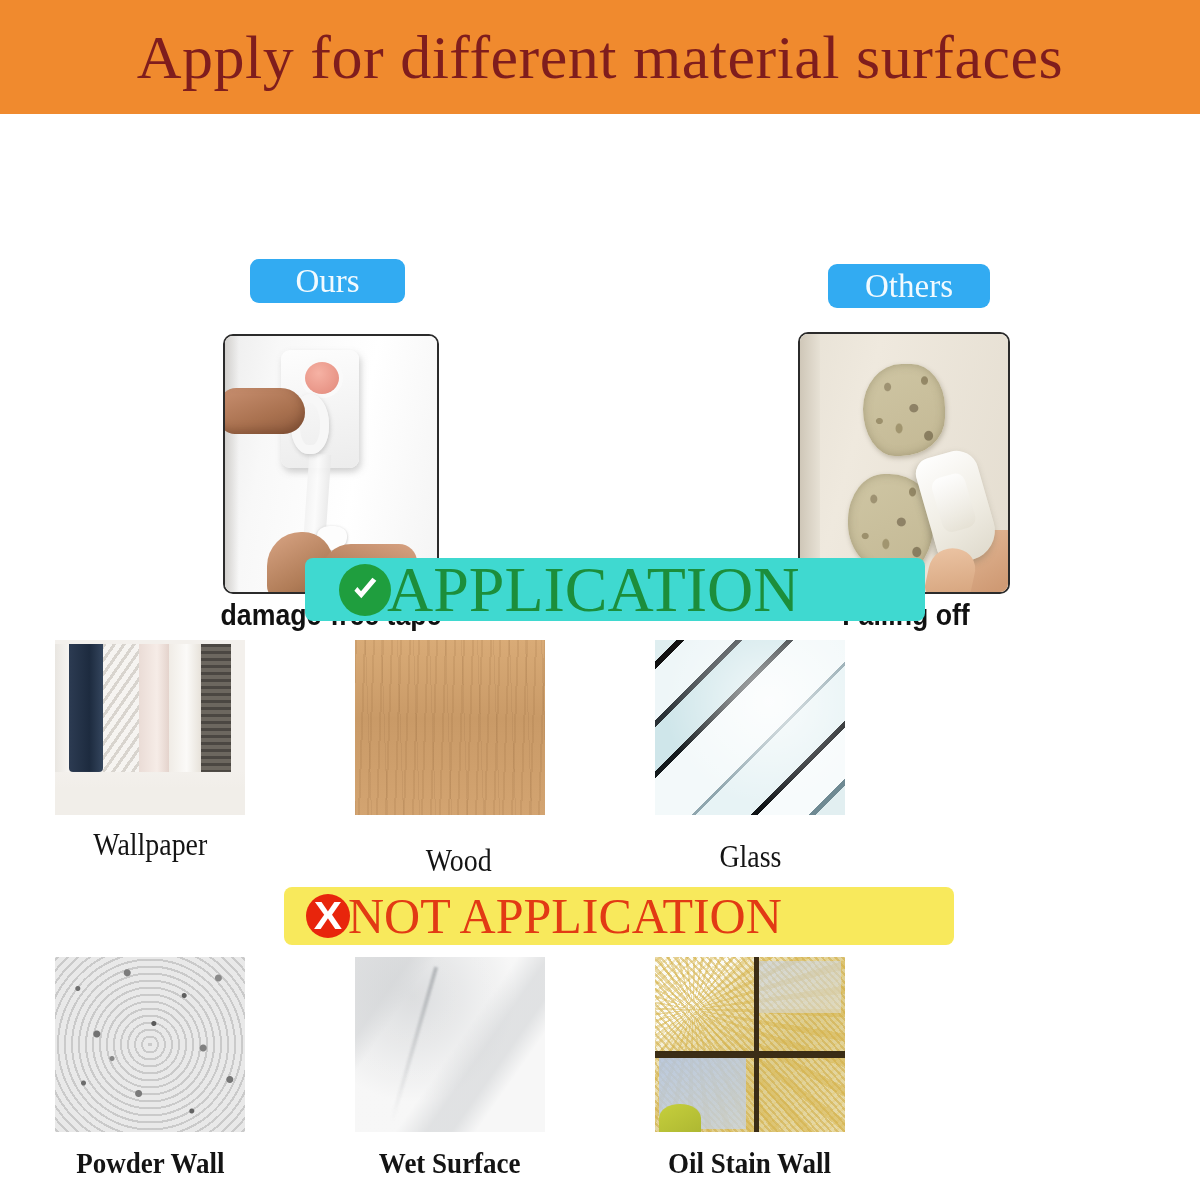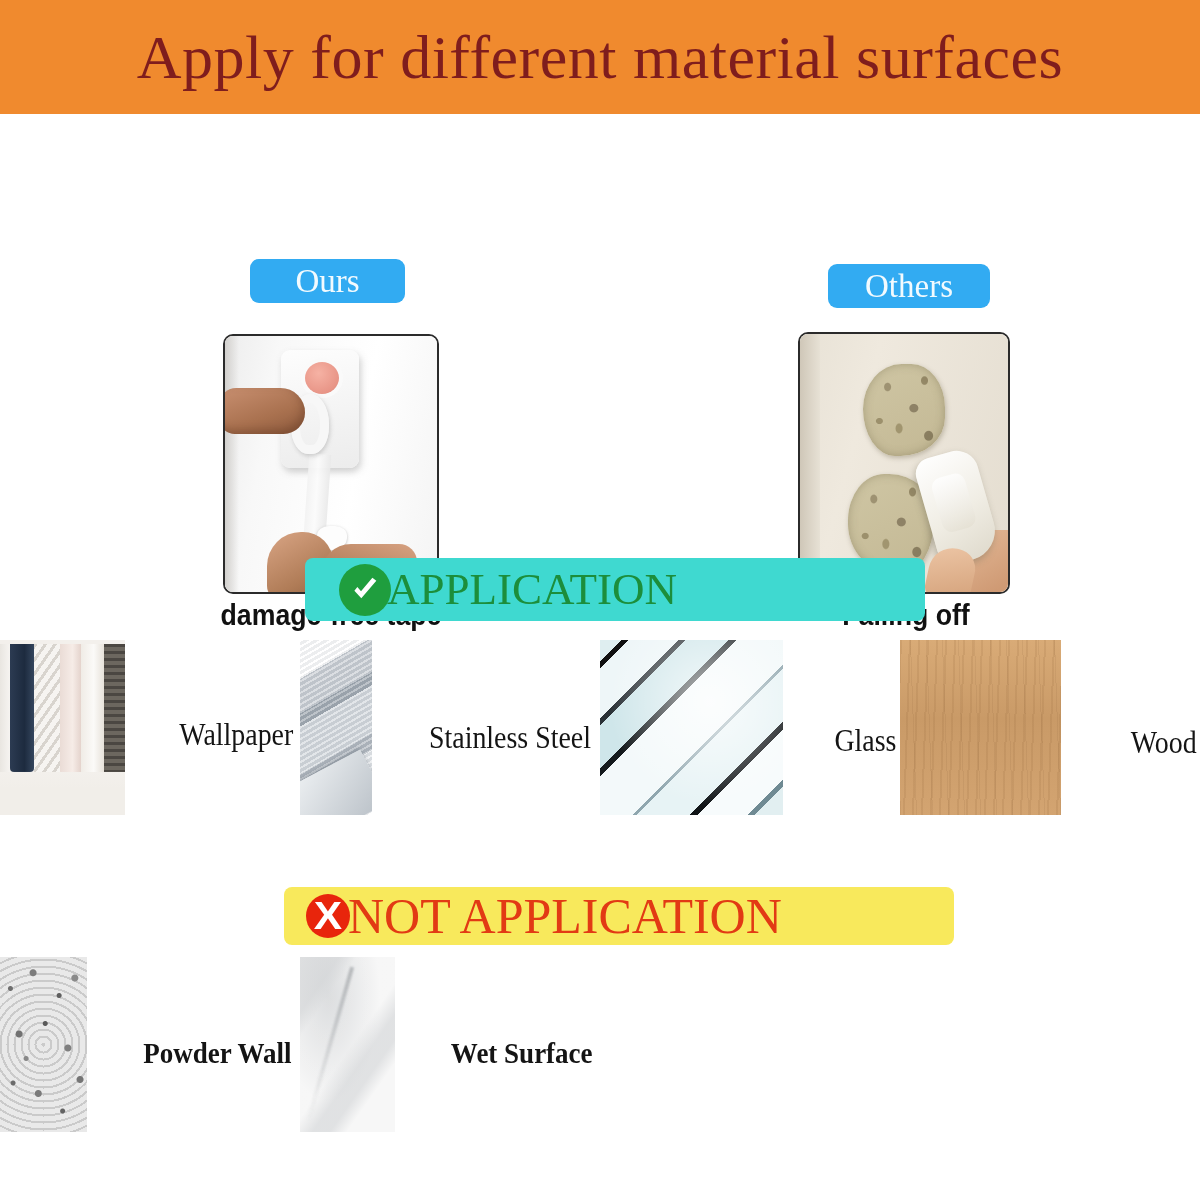--- a/index.html
+++ b/index.html
@@ -240,44 +240,43 @@
     display: block;
   }
 
   .banner-label {
     font-family: "Liberation Serif", serif;
     line-height: 1;
     white-space: nowrap;
   }
   .label-application {
     color: #1C8E3B;
-    font-size: 45px;
+    font-size: 64px;
     margin-left: -4px;
   }
   .label-not-application {
     color: #E23A14;
     font-size: 50px;
     margin-left: -2px;
   }
 
   
   .material-row {
     position: absolute;
     width: 1200px;
     display: flex;
   }
   .row-application     { top: 640px;  left: 0; }
   .row-not-application { top: 957px;  left: 0; }
 
   .material-cell {
     width: 300px;
     display: flex;
-    flex-direction: row;
+    flex-direction: column;
     align-items: center;
-    gap: 48px;
   }
   .material-thumb {
     width: 190px;
     height: 175px;
     overflow: hidden;
     position: relative;
   }
   .material-label {
     font-family: "Liberation Serif", serif;
     font-size: 31px;
@@ -497,34 +496,30 @@
       <div class="roll roll-1"></div>
       <div class="roll roll-2"></div>
       <div class="roll roll-3"></div>
       <div class="roll roll-4"></div>
       <div class="roll roll-5"></div>
       <div class="roll roll-6"></div>
     </div>
     <div class="material-label">Wallpaper</div>
   </div>
 
-  <div class="material-cell cell-stainless">
-    <div class="material-thumb tex-steel"></div>
-    <div class="material-label">Stainless Steel</div>
+
+  <div class="material-cell cell-wood">
+    <div class="material-thumb tex-wood"></div>
+    <div class="material-label">Wood</div>
   </div>
 
   <div class="material-cell cell-glass">
     <div class="material-thumb tex-glass"></div>
     <div class="material-label">Glass</div>
   </div>
-
-  <div class="material-cell cell-wood">
-    <div class="material-thumb tex-wood"></div>
-    <div class="material-label">Wood</div>
-  </div>
 </div>
 
 <div class="section-banner banner-not-application">
   <div class="mark-circle mark-cross">
     <span>X</span>
   </div>
   <div class="banner-label label-not-application">NOT APPLICATION</div>
 </div>
 
 <div class="material-row row-not-application">
@@ -533,13 +528,23 @@
   <div class="material-cell">
     <div class="material-thumb tex-powder"></div>
     <div class="material-label">Powder Wall</div>
   </div>
 
   <div class="material-cell">
     <div class="material-thumb tex-wet"></div>
     <div class="material-label">Wet Surface</div>
   </div>
 
+  <div class="material-cell">
+    <div class="material-thumb tex-oil">
+      <div class="tile-blue2"></div>
+      <div class="tile-blue"></div>
+      <div class="tile-green"></div>
+      <div class="grout-v"></div>
+      <div class="grout-h"></div>
+    </div>
+    <div class="material-label">Oil Stain Wall</div>
+  </div>
 </div>
 
 </body></html>

